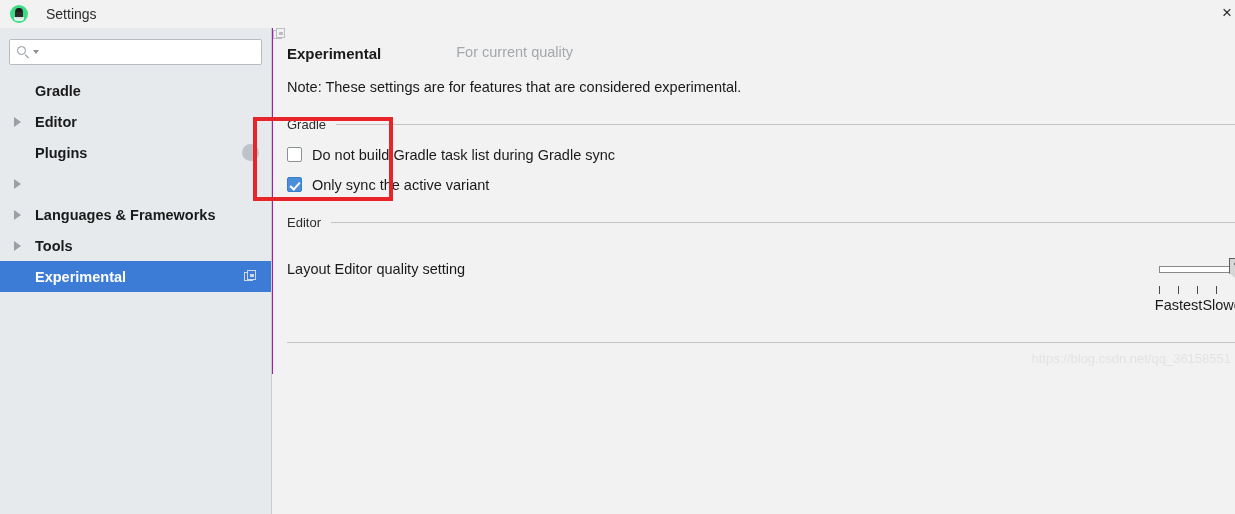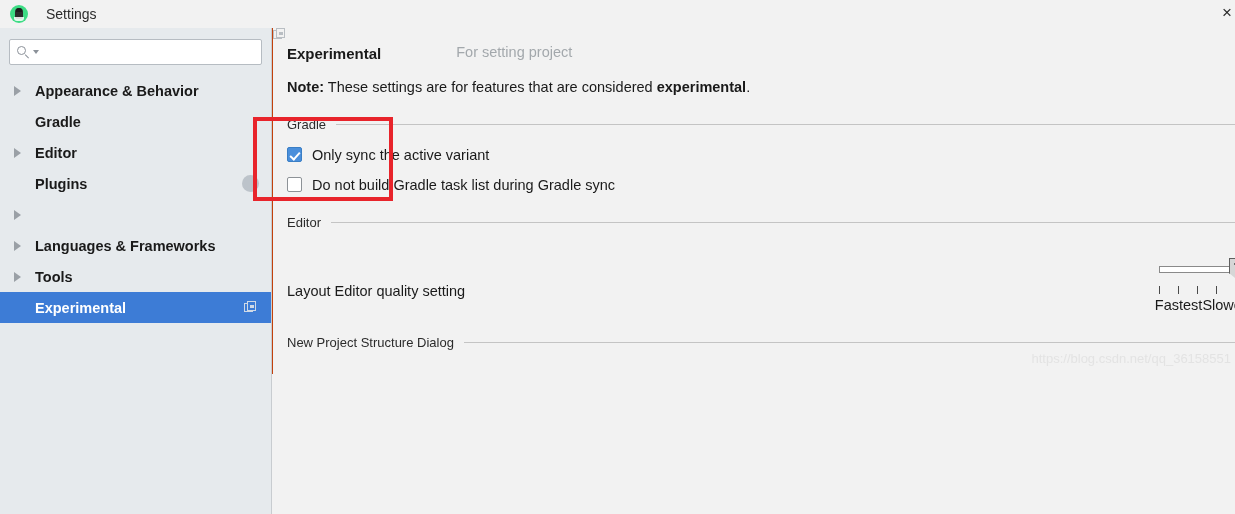--- a/index.html
+++ b/index.html
@@ -13,21 +13,21 @@
     overflow: hidden;
     font-family: "Liberation Sans", sans-serif;
     font-size: 13px;
     color: #1a1a1a;
     position: relative;
   }
   #app {
     width: 1235px;
     height: 374px;
     position: relative;
-    background: #c2410c;
+    background: #a21caf;
   }
 
   
   .titlebar {
     position: absolute;
     left: 0; top: 0;
     width: 1235px; height: 28px;
     background: #f2f2f2;
     display: flex;
     align-items: center;
@@ -251,21 +251,21 @@
   .scope-tag .copy-icon { position: static; margin-right: 7px; }
   .scope-tag .copy-icon .sq-back,
   .scope-tag .copy-icon .sq-front { border-color: #b9bec3; background: #f2f2f2; }
   .scope-tag .copy-icon .sq-front .bar { background: #b9bec3; }
 
   .note {
     padding: 17px 0 0 14px;
     font-size: 14.5px;
     color: #1a1a1a;
   }
-  .note b { font-weight: bold; }
+  .note b { font-weight: normal; }
 
   .section {
     margin-top: 22px;
     padding-left: 14px;
   }
   .section-head {
     display: flex;
     align-items: center;
     height: 16px;
     justify-content: center;
@@ -313,21 +313,21 @@
   }
   .check-row .ctext {
     margin-left: 10px;
     font-size: 14.5px;
     color: #1a1a1a;
     white-space: nowrap;
   }
 
   .quality-row {
     display: flex;
-    align-items: center;
+    align-items: flex-start;
     margin-top: 30px;
     position: relative;
     height: 60px;
   }
   .quality-label {
     font-size: 14.5px;
     color: #1a1a1a;
   }
   .slider {
     position: absolute;
@@ -434,26 +434,20 @@
           <div class="glass"></div>
           <div class="handle"></div>
         </div>
         <div class="search-caret"></div>
         <input class="search-input" type="text" value="" placeholder="" style="">
       </div>
     </div>
 
     <div class="tree">
 
-      <div class="tree-item">
-        <span class="arrow">
-            <i class="tri"></i>
-          </span>
-        <span class="label">Appearance &amp; Behavior</span>
-      </div>
 
       <div class="tree-item">
         <span class="arrow"></span>
         <span class="label">Gradle</span>
       </div>
 
       <div class="tree-item">
         <span class="arrow">
             <i class="tri"></i>
           </span>
@@ -506,40 +500,40 @@
 
     <div class="page-head">
       <div class="page-title">Experimental</div>
       <div class="scope-tag">
         <span class="copy-icon">
           <span class="sq-back"></span>
             <span class="sq-front">
               <span class="bar"></span>
             </span>
         </span>
-        <span>For setting project</span>
+        <span>For current quality</span>
       </div>
     </div>
 
     <div class="note">
       <b>Note:</b><span> These settings are for features that are considered </span><b>experimental</b><span>.</span>
     </div>
 
     <div class="section">
       <div class="section-head">
         <span class="sec-label">Gradle</span>
         <span class="sec-rule"></span>
       </div>
       <div class="check-row">
+        <span class="cbox off"></span>
+        <span class="ctext">Do not build Gradle task list during Gradle sync</span>
+      </div>
+      <div class="check-row">
         <span class="cbox on"></span>
         <span class="ctext">Only sync the active variant</span>
-      </div>
-      <div class="check-row">
-        <span class="cbox off"></span>
-        <span class="ctext">Do not build Gradle task list during Gradle sync</span>
       </div>
     </div>
 
     <div class="section">
       <div class="section-head">
         <span class="sec-label">Editor</span>
         <span class="sec-rule"></span>
       </div>
       <div class="quality-row">
         <span class="quality-label">Layout Editor quality setting</span>
@@ -557,21 +551,20 @@
           <span class="tick-labels">
             <span>Fastest</span>
               <span>Slowest</span>
           </span>
         </span>
       </div>
     </div>
 
     <div class="section" style="margin-top:14px;">
       <div class="section-head">
-        <span class="sec-label">New Project Structure Dialog</span>
         <span class="sec-rule"></span>
       </div>
     </div>
 
   </div>
 
   <div class="red-box"></div>
   <div class="watermark">https://blog.csdn.net/qq_36158551</div>
 
 </div>

